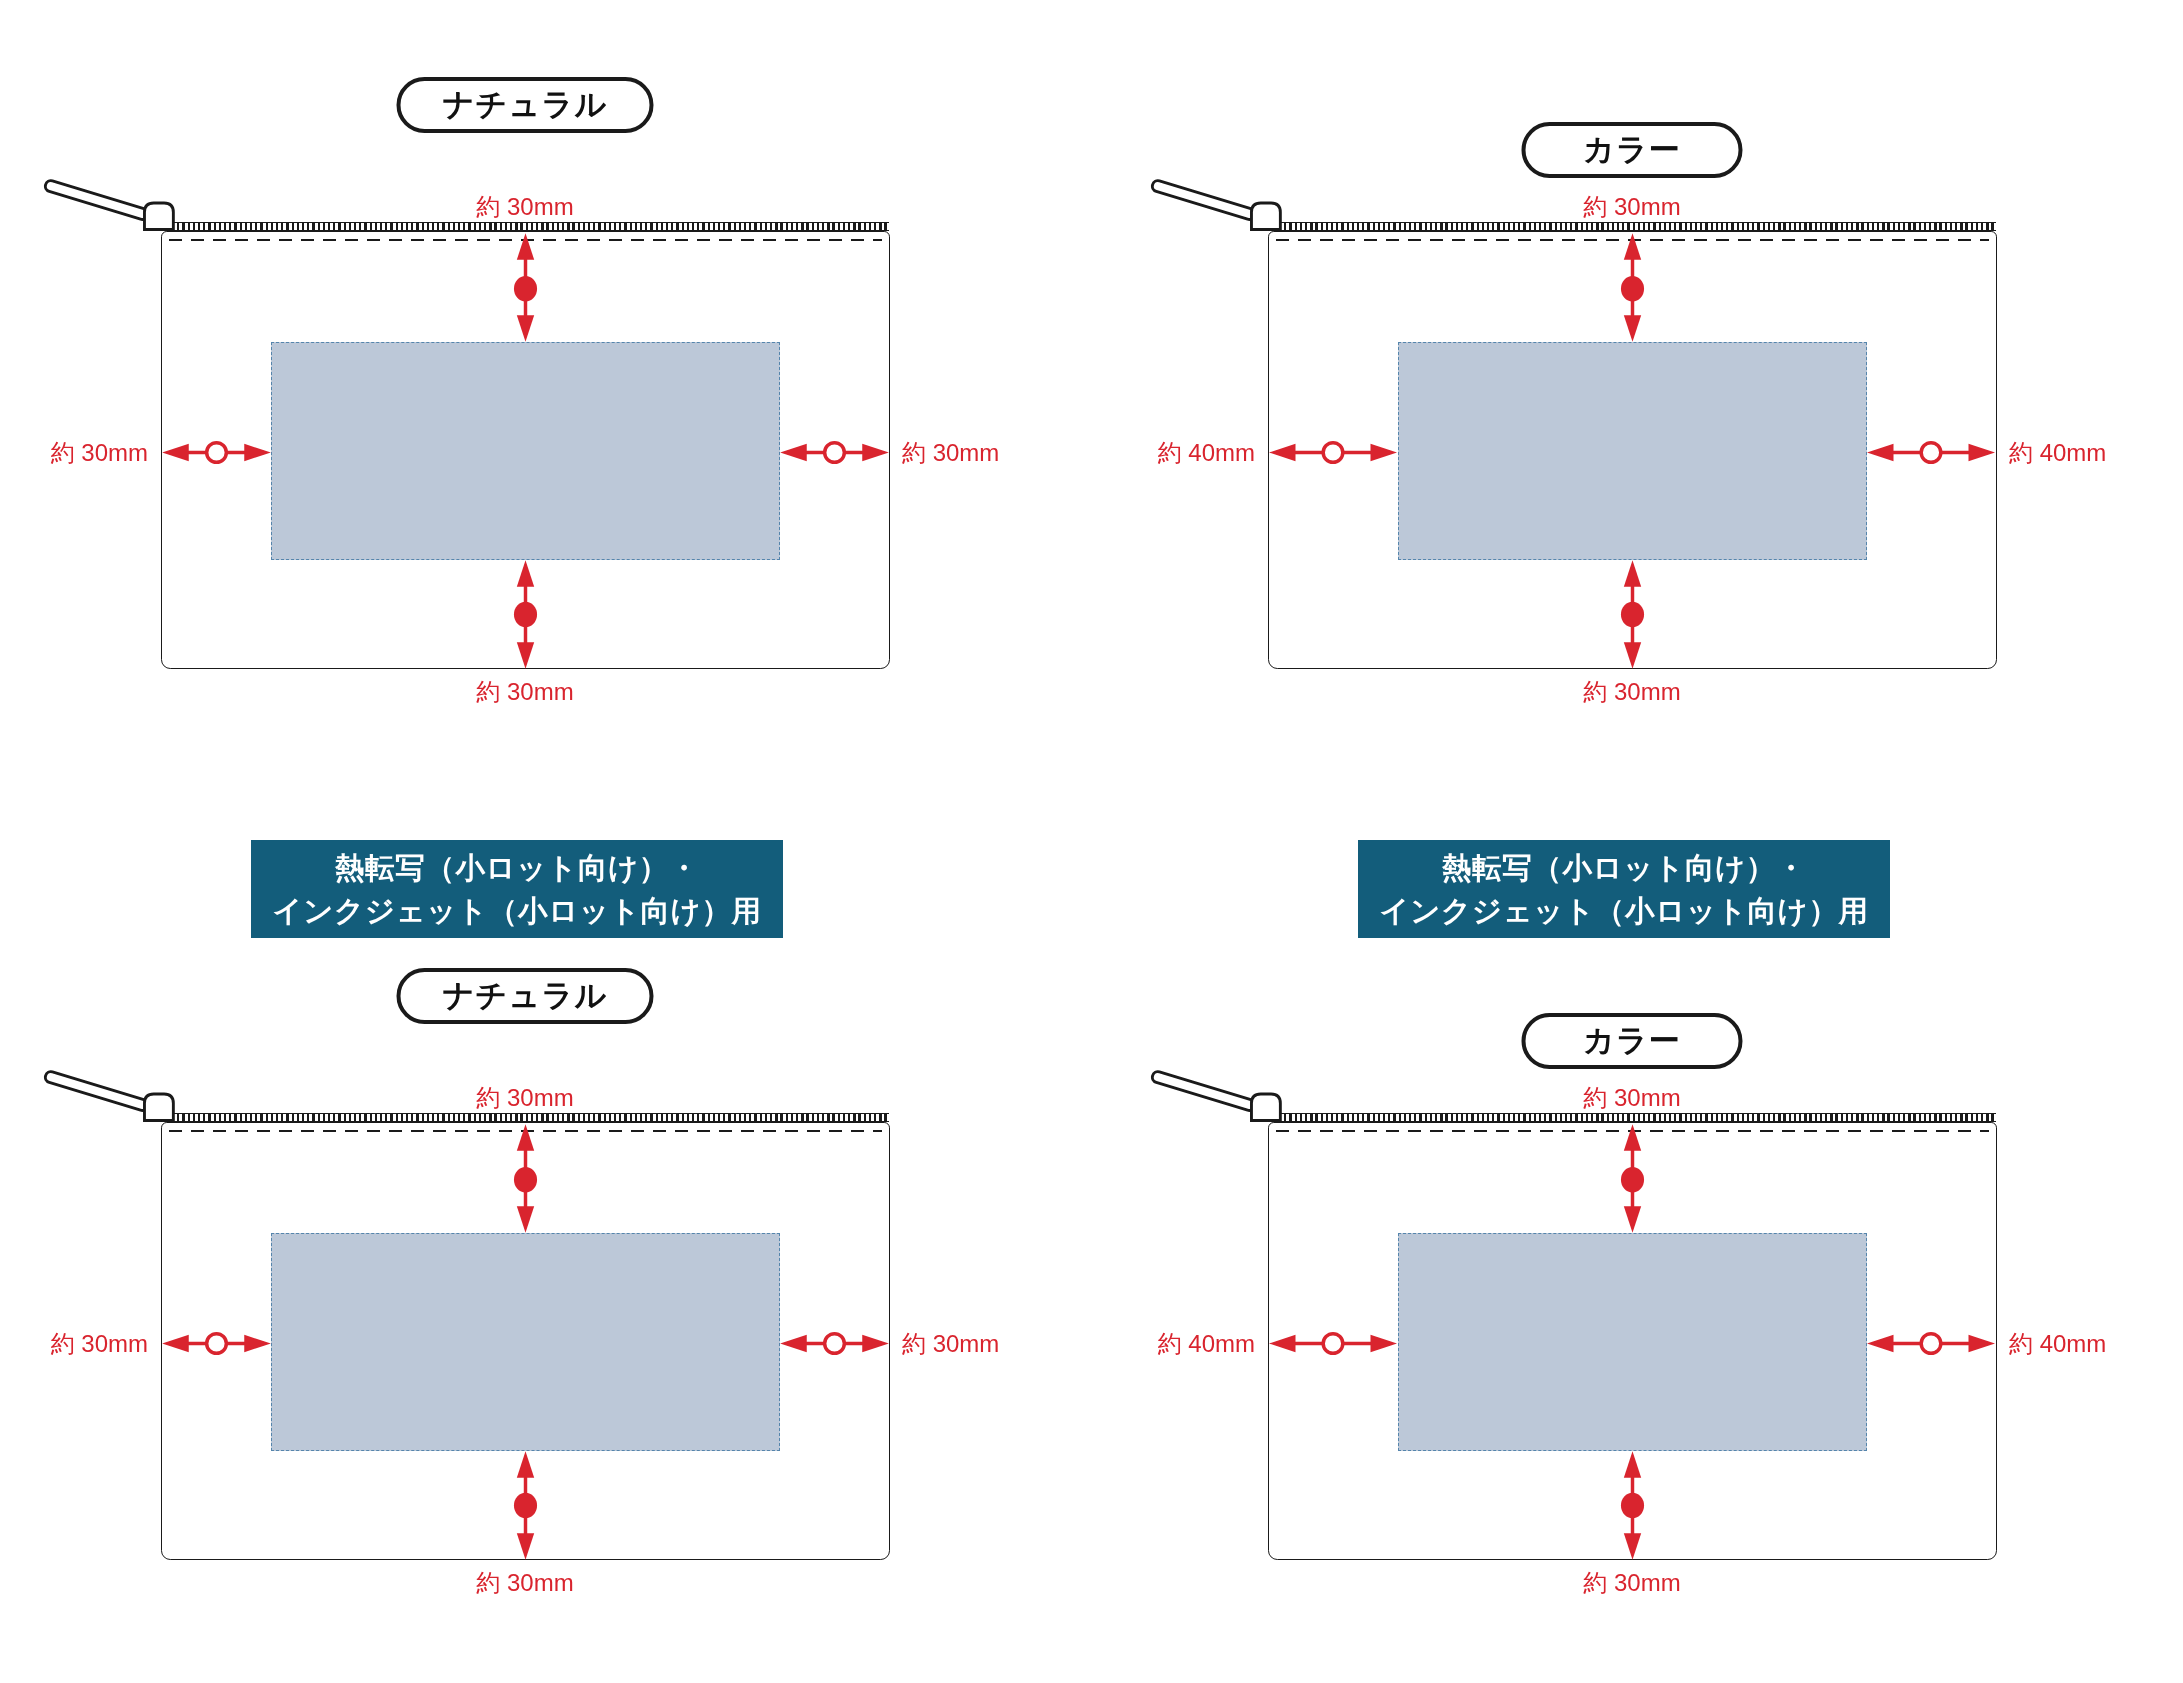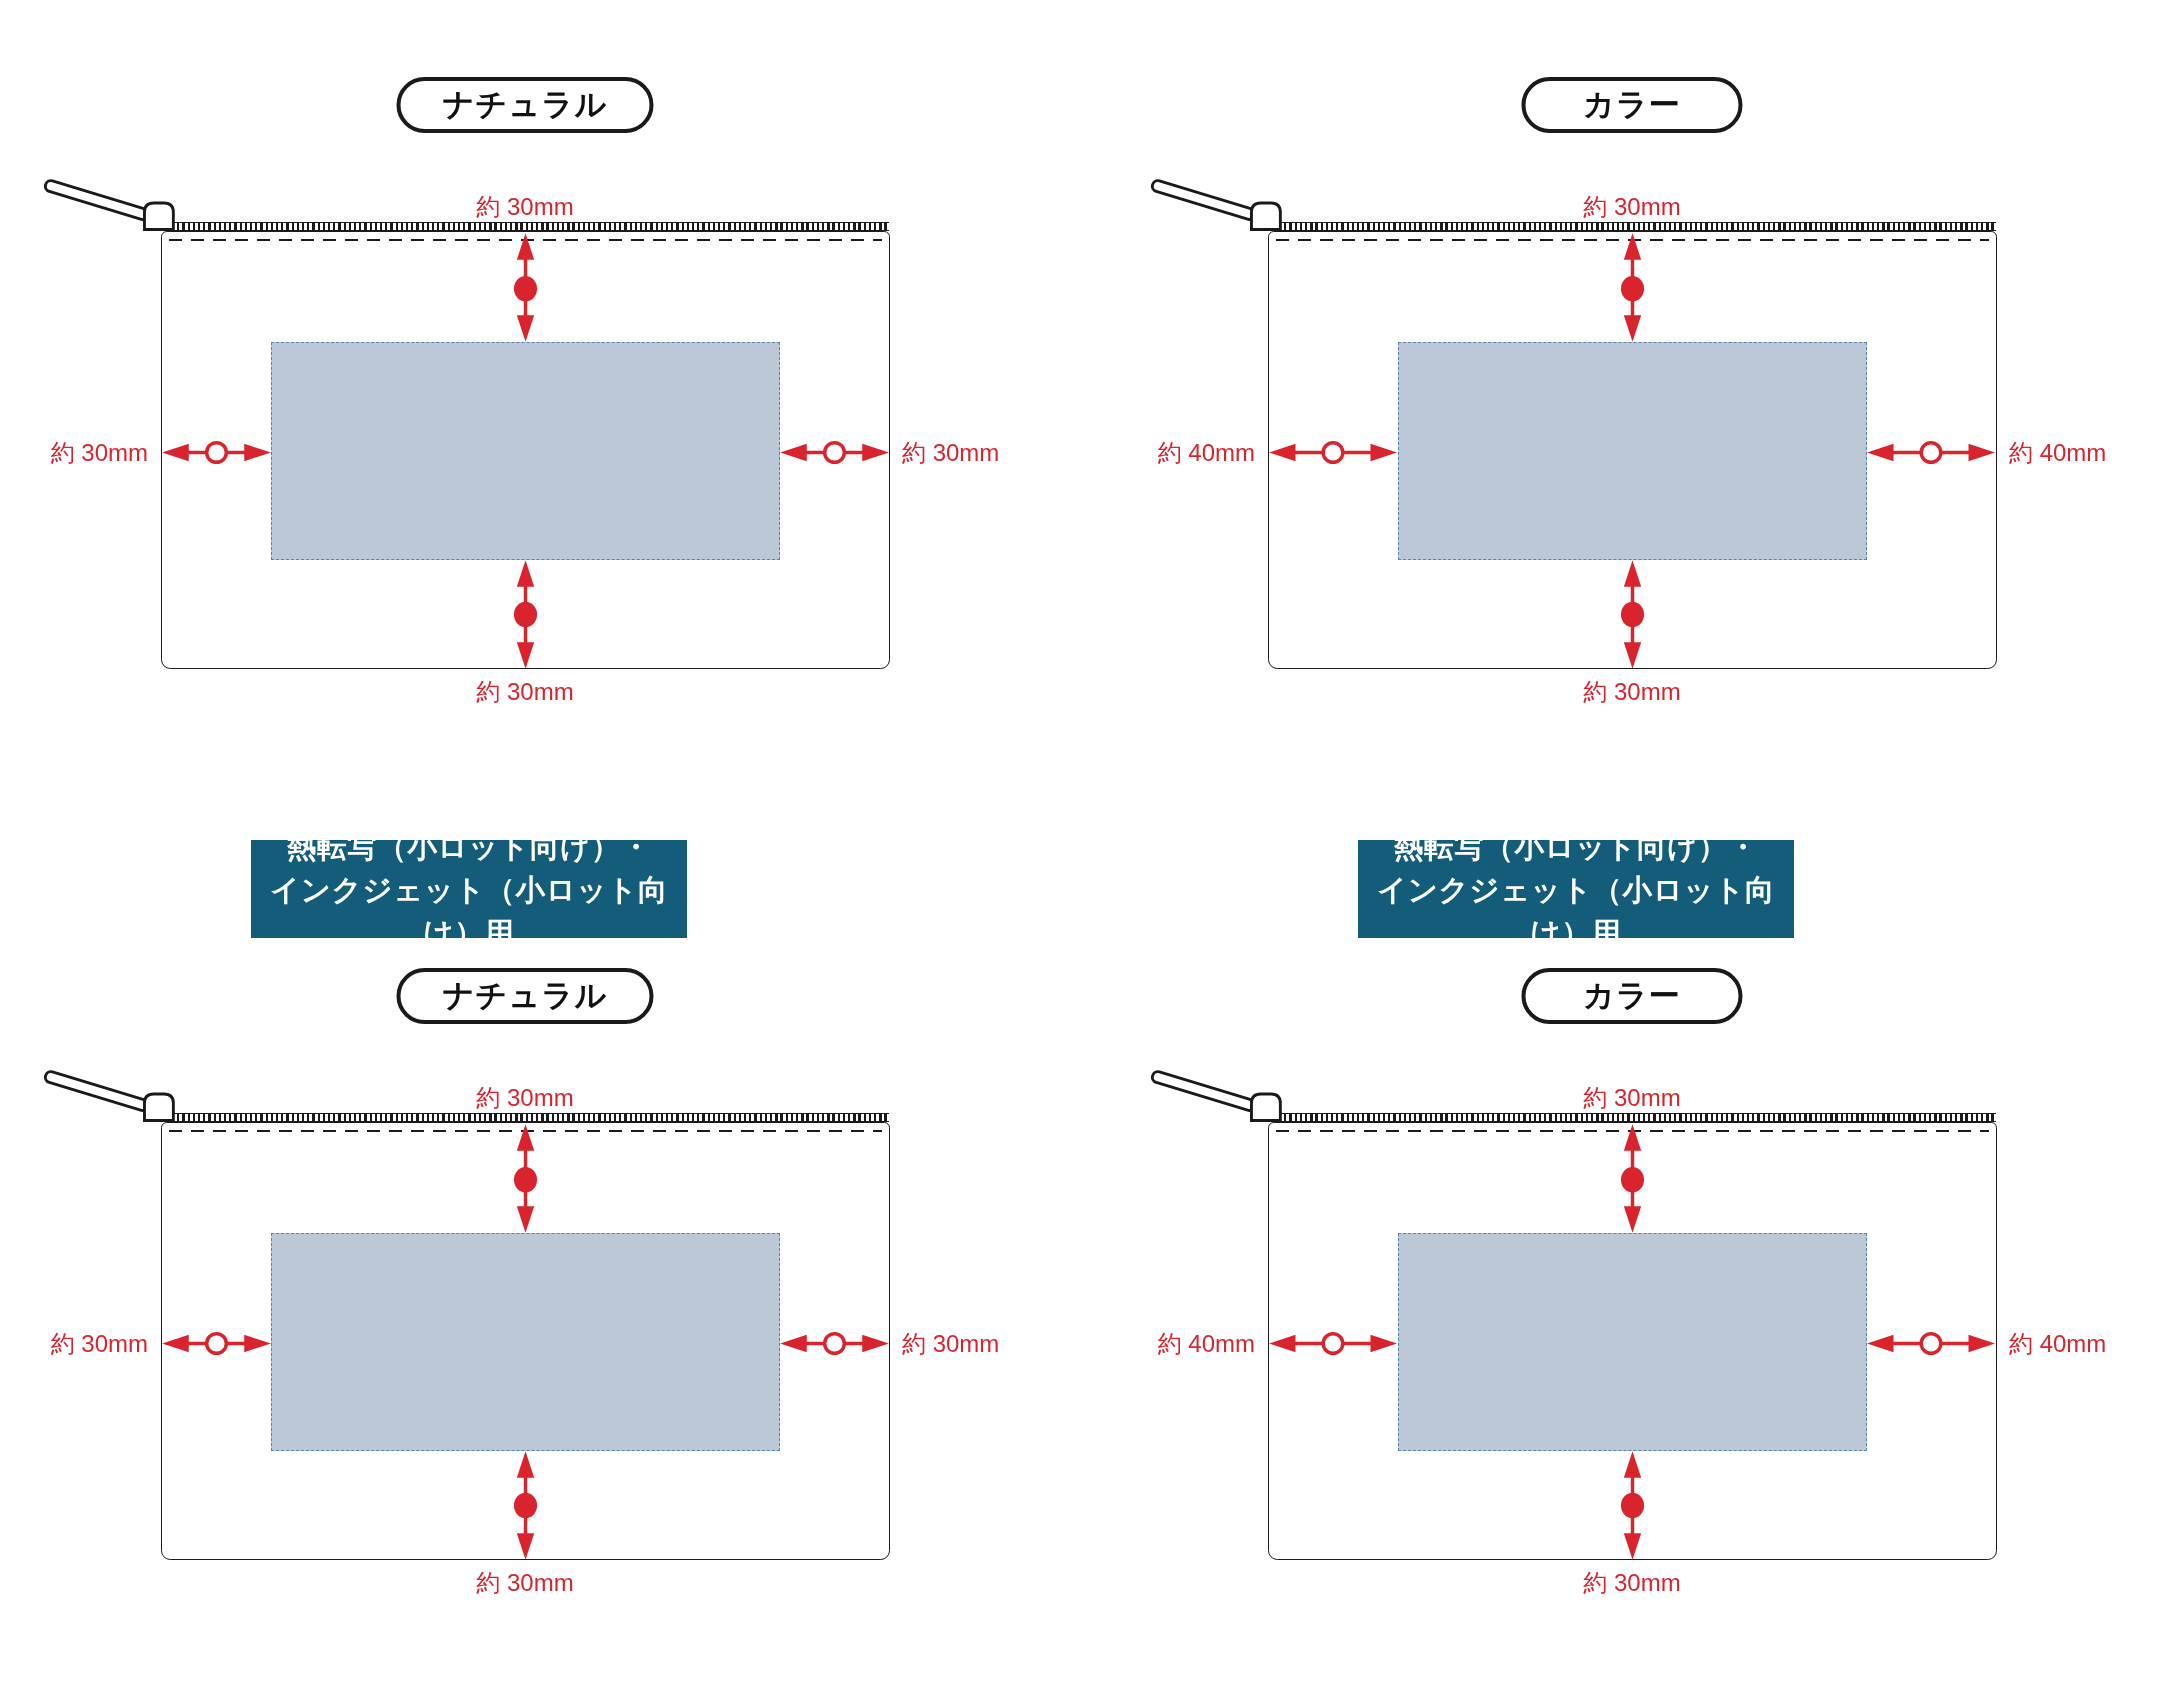--- a/index.html
+++ b/index.html
@@ -14,24 +14,24 @@
   }
   #canvas{position:absolute;inset:0;background:#fff;border-radius:30px;}
   .panel{position:absolute;width:1051px;height:752px;}
 
   
   .pill{position:absolute;top:77px;left:525px;transform:translateX(-50%);
         height:56px;border:4px solid var(--line);border-radius:32px;background:#fff;
         display:flex;align-items:center;justify-content:center;box-sizing:border-box;
         font-size:31px;font-weight:bold;color:#111;letter-spacing:1.2px;}
   .pill-natural{width:257px;}
-  .pill-color{width:221px;}
-
-  
-  .header{position:absolute;left:251px;top:-51px;width:436px;height:98px;
+  .pill-color{width:221px;margin-top:45px;}
+
+  
+  .header{position:absolute;left:251px;top:-51px;width:532px;height:98px;
           background:var(--teal);color:#fff;display:flex;flex-direction:column;
           align-items:center;justify-content:center;text-align:center;
           font-size:29.5px;font-weight:bold;line-height:43px;letter-spacing:0.6px;}
 
   
   .pouch{position:absolute;left:161px;top:231px;width:729px;height:438px;
          box-sizing:border-box;border:1.7px solid var(--line);
          border-radius:5.8px 5.8px 9.3px 9.3px;background:#fff;}
   .teeth{position:absolute;left:146px;top:222px;width:743px;height:8.7px;
          box-sizing:border-box;border-top:1.7px solid var(--line);border-bottom:1.7px solid var(--line);

